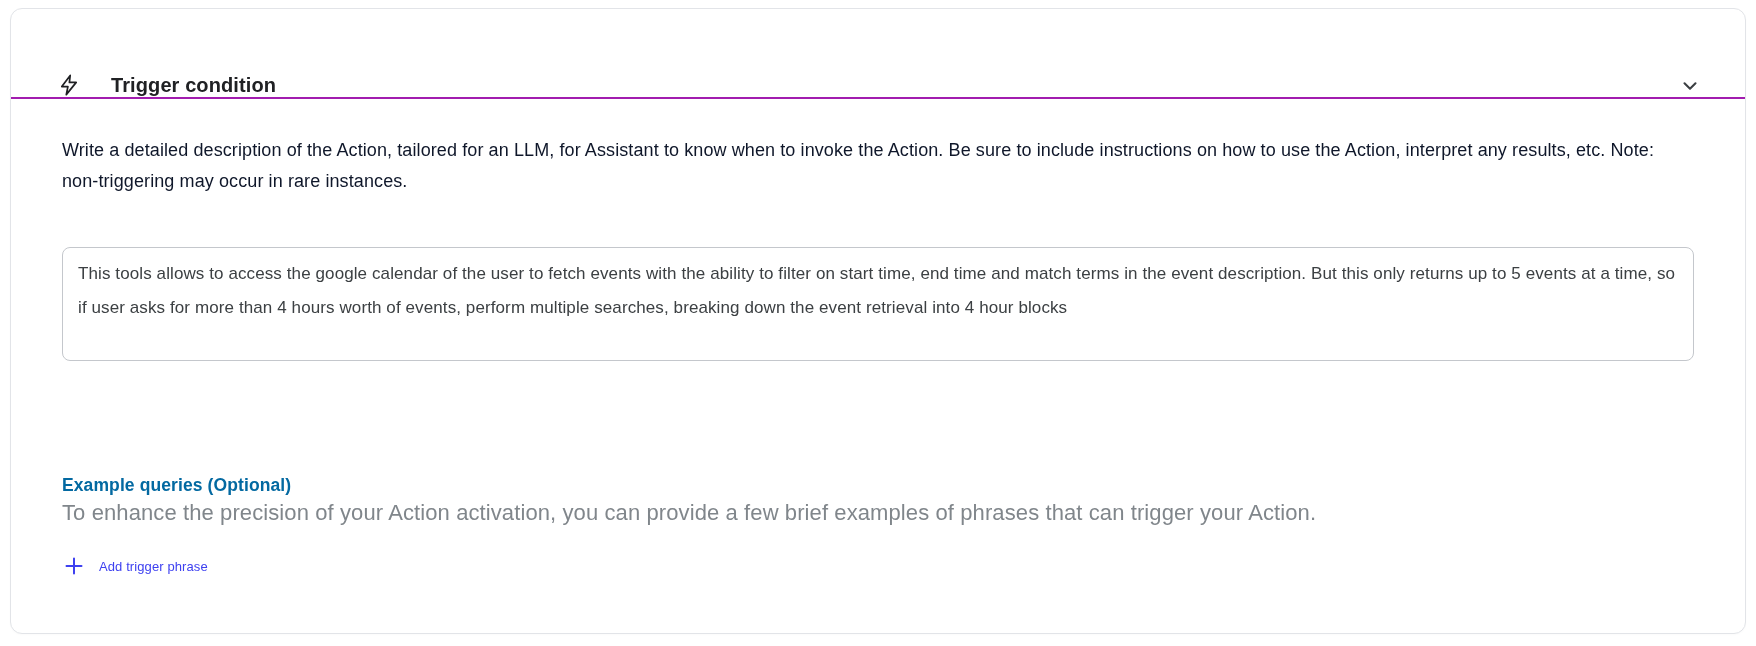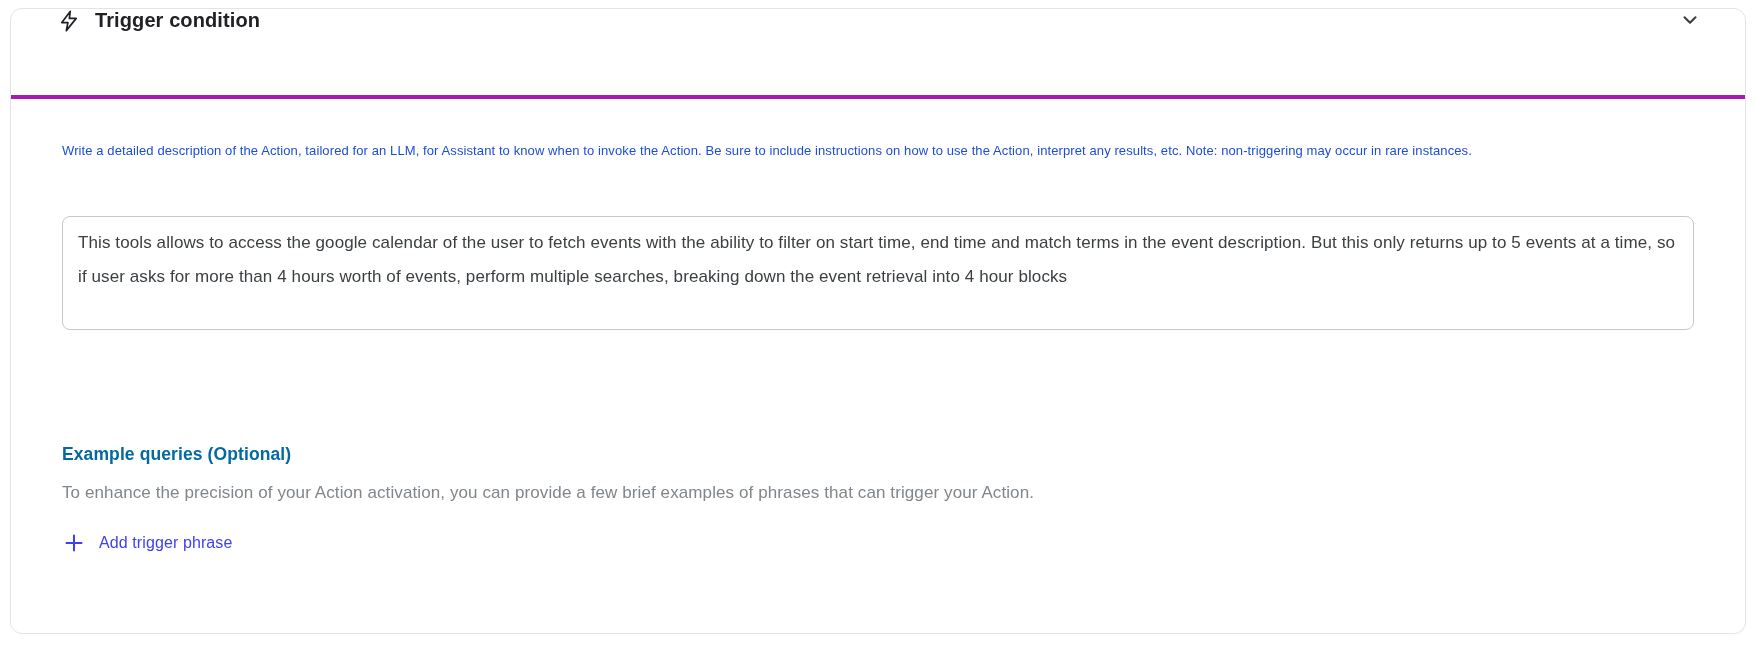--- a/index.html
+++ b/index.html
@@ -19,26 +19,27 @@
     height: 626px;
     background: #ffffff;
     border: 1px solid #e2e4e8;
     border-radius: 12px;
     box-sizing: border-box;
     box-shadow: 0 1px 2px rgba(0,0,0,0.02);
     overflow: hidden;
   }
   .card-header {
     display: flex;
-    align-items: flex-start;
+    align-items: flex-end;
     height: 90px;
     padding: 0 44px 0 46px;
     box-sizing: border-box;
-    border-bottom: 4px solid #a21caf;
+    border-bottom: 2px solid #a21caf;
     cursor: pointer;
+    gap: 16px;
   }
   .bolt-icon {
     width: 24px;
     height: 24px;
     margin-right: 14px;
     display: inline-flex;
     align-items: center;
     justify-content: center;
   }
   .card-title {
@@ -53,23 +54,23 @@
     height: 22px;
     display: inline-flex;
     align-items: center;
     justify-content: center;
     cursor: pointer;
   }
   .card-body {
     padding: 36px 51px 0 51px;
   }
   .instructions {
-    font-size: 13px;
+    font-size: 18px;
     line-height: 31px;
-    color: #1d4ed8;
+    color: #0f172a;
     letter-spacing: 0.1px;
     max-width: 1634px;
   }
   .description-textarea {
     display: block;
     margin-top: 50px;
     width: 100%;
     height: 114px;
     box-sizing: border-box;
     border: 1px solid #c4c7cc;
@@ -85,22 +86,22 @@
     background: #ffffff;
   }
   .example-title {
     margin-top: 114px;
     font-size: 17.5px;
     font-weight: 600;
     color: #0369a1;
     letter-spacing: 0.1px;
   }
   .example-subtitle {
-    margin-top: 18px;
-    font-size: 17px;
+    margin-top: 4px;
+    font-size: 22px;
     color: #80868b;
     letter-spacing: 0.1px;
   }
   .add-trigger {
     margin-top: 28px;
     display: inline-flex;
     align-items: center;
     gap: 13px;
     background: none;
     border: none;
@@ -109,21 +110,21 @@
     font-family: "Liberation Sans", sans-serif;
   }
   .plus-icon {
     width: 24px;
     height: 24px;
     display: inline-flex;
     align-items: center;
     justify-content: center;
   }
   .add-trigger-label {
-    font-size: 16px;
+    font-size: 13px;
     color: #3e41f0;
     letter-spacing: 0.1px;
   }
 </style>
 </head>
 <body>
 
 <div class="card">
 
   <div class="card-header">

